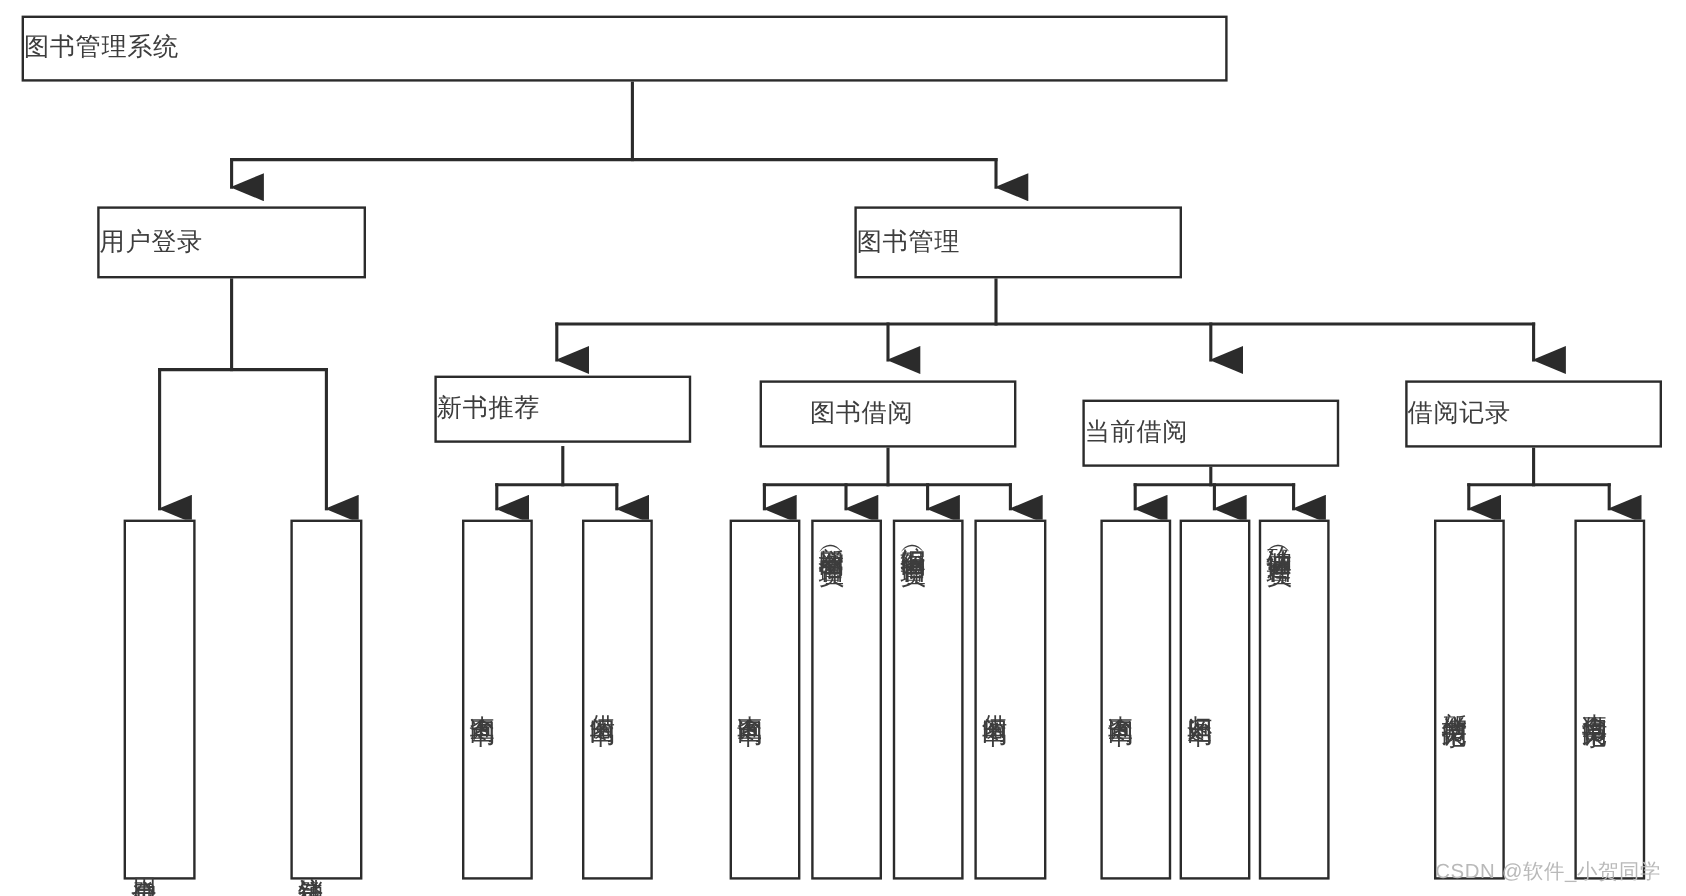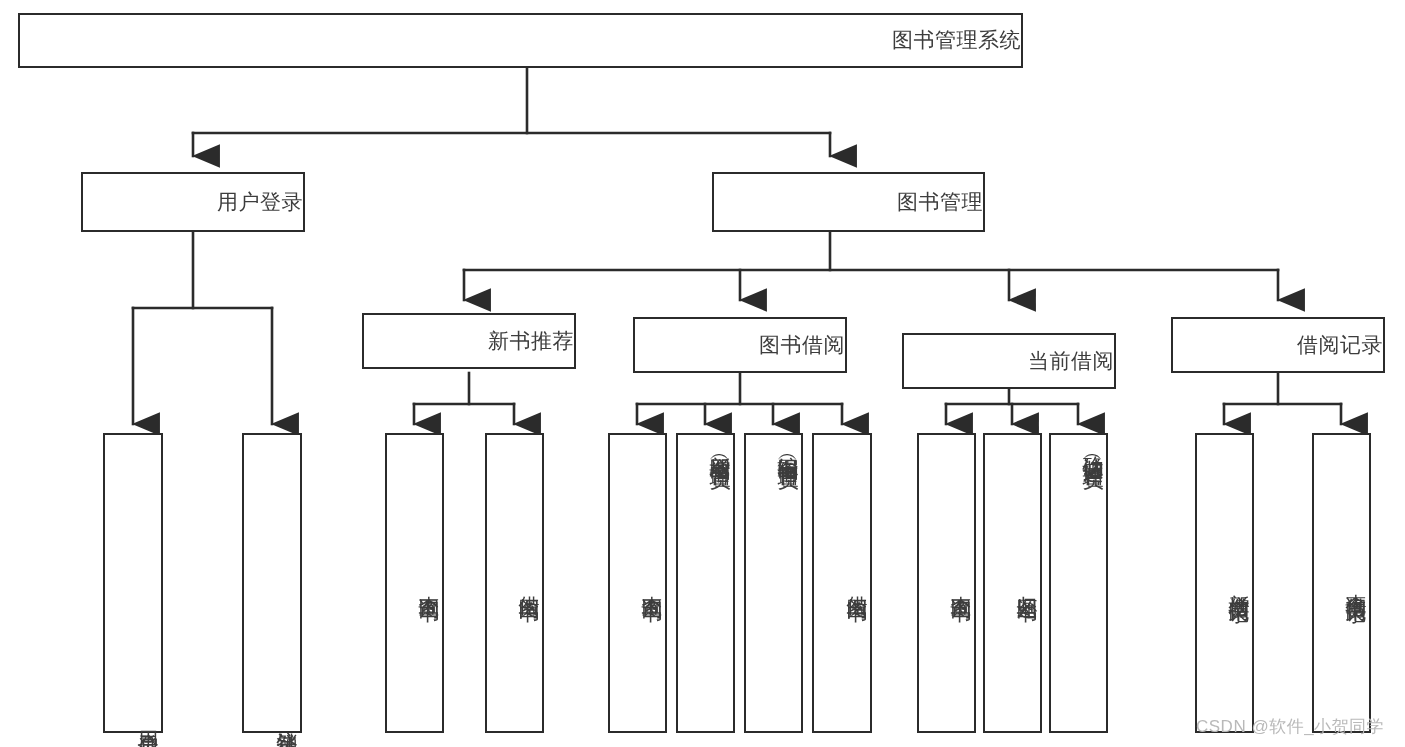--- a/index.html
+++ b/index.html
@@ -25,21 +25,21 @@
     height: 747px;
     pointer-events: none;
   }
   .node {
     position: absolute;
     box-sizing: border-box;
     background: #ffffff;
     border: 2px solid #2b2b2b;
     display: flex;
     align-items: center;
-    justify-content: flex-end;
+    justify-content: flex-start;
     color: #3d3d3d;
   }
   .node .label {
     font-size: 21px;
     line-height: 1.18;
     letter-spacing: 0.5px;
     white-space: nowrap;
     color: #3d3d3d;
   }
   .node.vertical {
@@ -133,21 +133,21 @@
   </div>
 
   <div class="node" style="left:712px; top:172px; width:273px; height:60px;">
     <span class="label">图书管理</span>
   </div>
 
   <div class="node" style="left:362px; top:313px; width:214px; height:56px;">
     <span class="label">新书推荐</span>
   </div>
 
-  <div class="node" style="left:633px; top:317px; width:214px; height:56px;">
+  <div class="node" style="left:633px; top:317px; width:214px; height:56px;padding-left:40px;">
     <span class="label">图书借阅</span>
   </div>
 
   <div class="node" style="left:902px; top:333px; width:214px; height:56px;">
     <span class="label">当前借阅</span>
   </div>
 
   <div class="node" style="left:1171px; top:317px; width:214px; height:56px;">
     <span class="label">借阅记录</span>
   </div>

